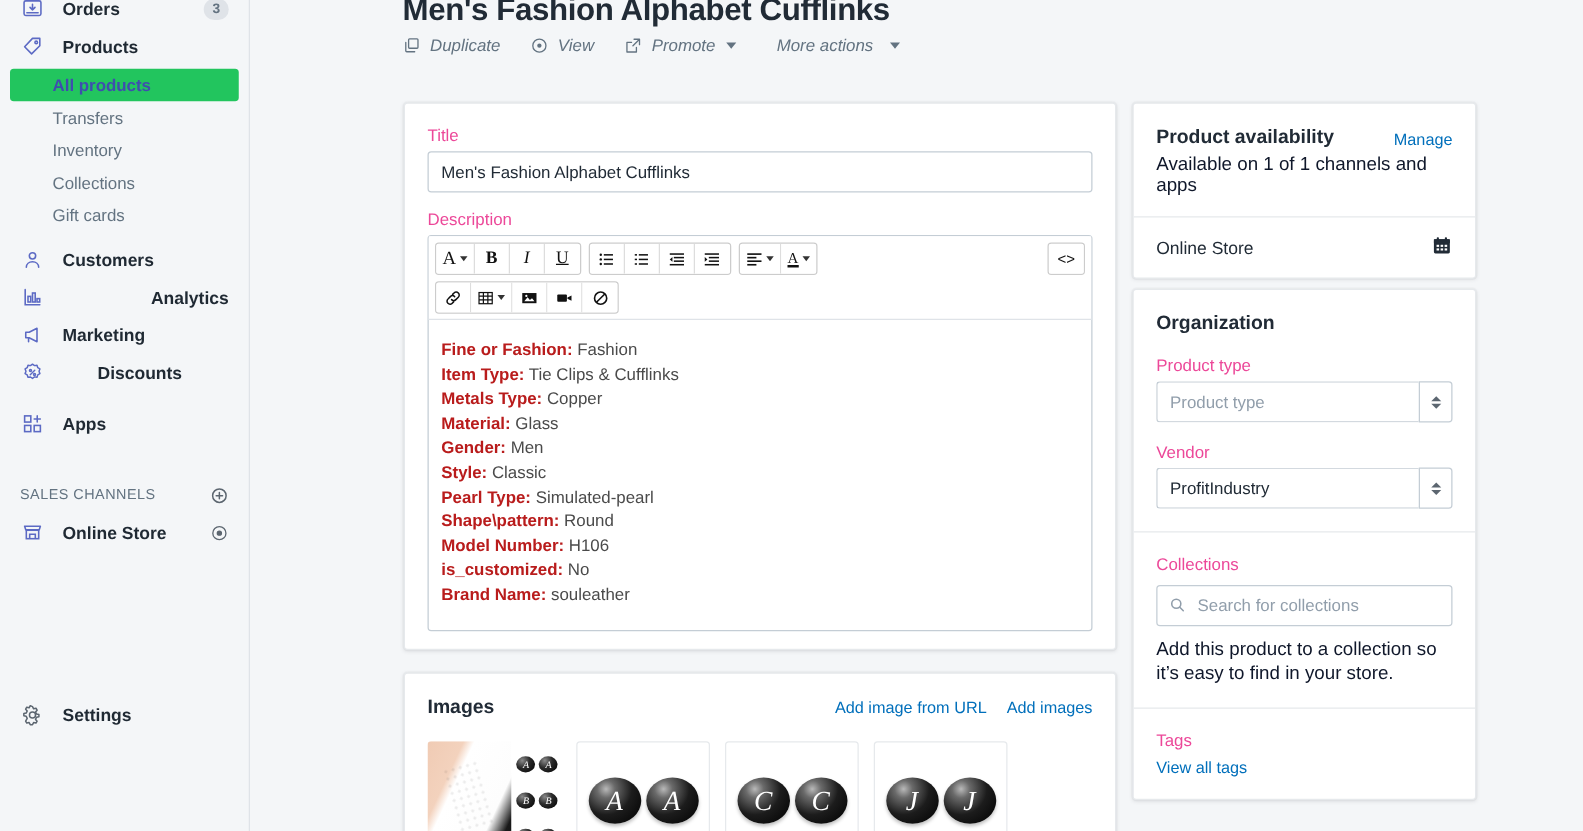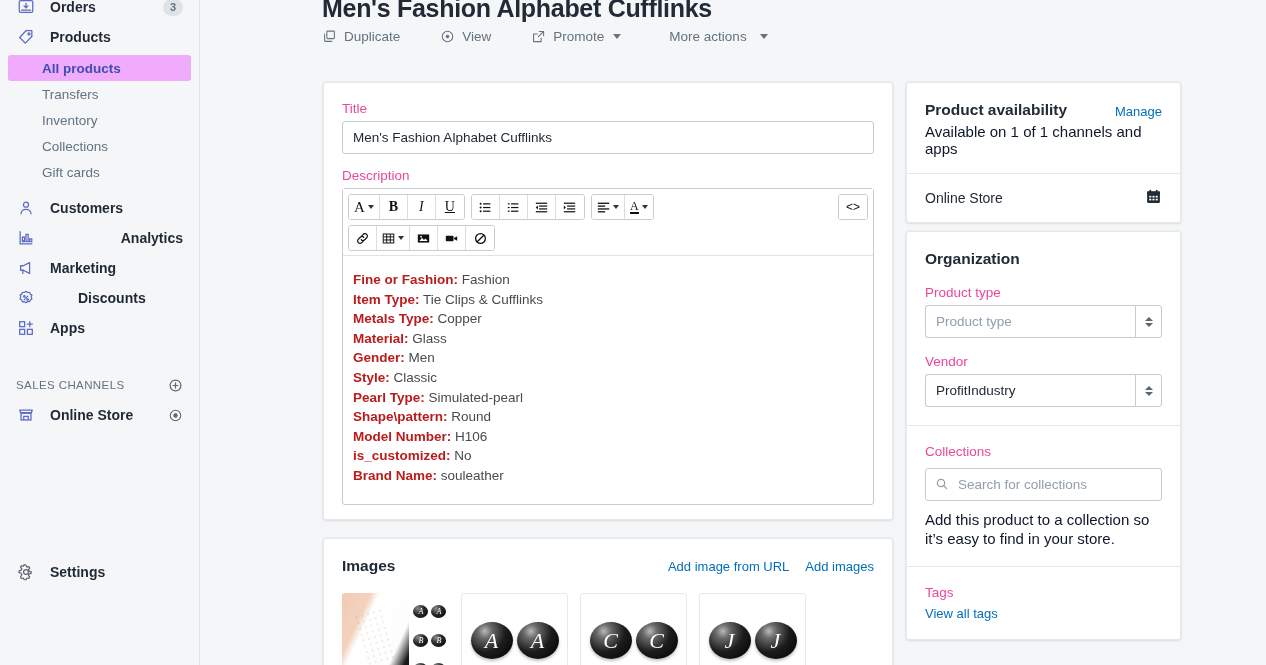--- a/index.html
+++ b/index.html
@@ -53,21 +53,21 @@
     display: flex; align-items: center;
     height: 26px;
     margin: 0 8px;
     padding: 0 8px 0 34px;
     border-radius: 3px;
     color: #637381;
     font-size: 13.5px;
     cursor: pointer;
   }
   .subnav-item.active {
-    background: #f0abfc;
+    background: #22c55e;
     color: #3f4eae;
     font-weight: bold;
   }
   .nav-section-title {
     display: flex; align-items: center;
     height: 24px;
     margin: 0 8px;
     padding: 0 8px;
     font-size: 11.5px;
     letter-spacing: 0.4px;
@@ -82,21 +82,21 @@
     position: absolute; left: 201px; top: 0;
     width: 1065px; height: 665px;
     overflow: hidden;
     background: #f4f6f8;
   }
   #page-header { position: absolute; left: 121px; top: -6px; width: 580px; }
   #page-title {
     font-size: 25px; font-weight: bold; letter-spacing: -0.3px;
     color: #212b36; margin: 0 0 6px 0;
   }
-  #action-bar { display: flex; align-items: flex-end; gap: 40px; }
+  #action-bar { display: flex; align-items: flex-end; gap: 24px; font-style: italic; }
   .action-btn {
     display: flex; align-items: center; gap: 7px;
     color: #637381; font-size: 13.5px; cursor: pointer;
   }
   .action-btn svg { display: block; }
   .caret {
     width: 0; height: 0;
     border-left: 4.5px solid transparent;
     border-right: 4.5px solid transparent;
     border-top: 5px solid #637381;
@@ -330,21 +330,21 @@
       <svg width="18" height="18" viewBox="0 0 20 20" fill="none" stroke="#5c6ac4" stroke-width="1.3">
         <path d="M10 2.6l1.8 1.3 2.2-.3.7 2.1 1.9 1.1-.8 2.1.8 2.1-1.9 1.1-.7 2.1-2.2-.3L10 15.3l-1.8-1.3-2.2.3-.7-2.1L3.4 11l.8-2.1L3.4 6.8l1.9-1.1.7-2.1 2.2.3z" stroke-linejoin="round"></path>
         <path d="M8 12l4-4" stroke-linecap="round"></path>
         <circle cx="8.2" cy="8.2" r="0.9"></circle>
           <circle cx="11.8" cy="11.8" r="0.9"></circle>
       </svg>
     </span>
     <span class="nav-label">Discounts</span>
   </div>
 
-  <div class="nav-item primary" style="margin-top:2px;">
+  <div class="nav-item primary" style="margin-top:13px;">
     <span class="nav-icon">
       <svg width="18" height="18" viewBox="0 0 20 20" fill="none" stroke="#5c6ac4" stroke-width="1.4">
         <rect x="3" y="3" width="5.5" height="5.5"></rect>
         <rect x="3" y="11.5" width="5.5" height="5.5"></rect>
         <rect x="11.5" y="11.5" width="5.5" height="5.5"></rect>
         <path d="M14.2 3v5.5M11.5 5.7h5.5" stroke-linecap="round"></path>
       </svg>
     </span>
     <span class="nav-label">Apps</span>
   </div>

